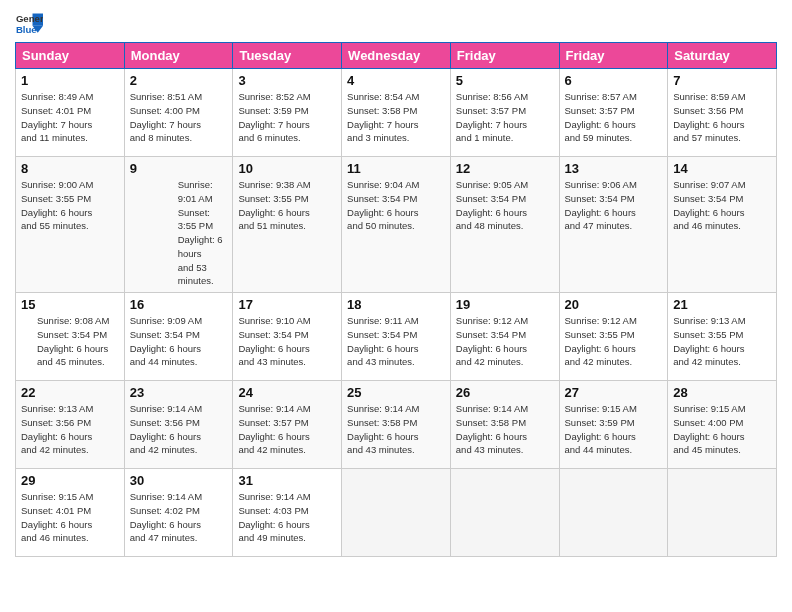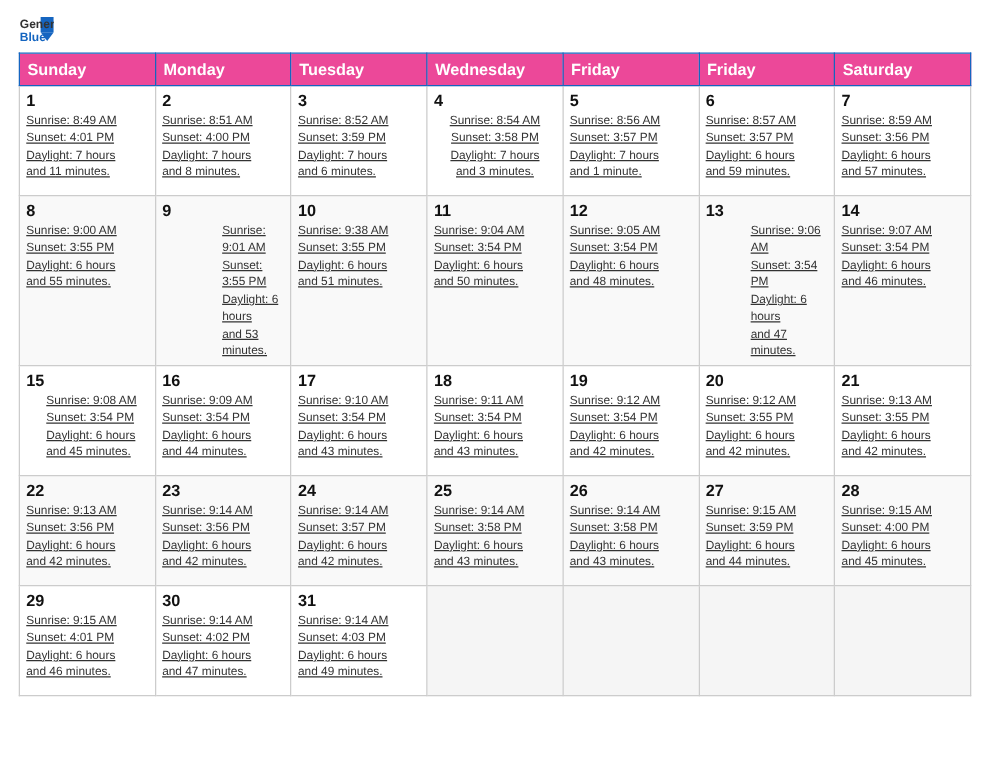--- a/index.html
+++ b/index.html
@@ -74,21 +74,20 @@
       font-size: 13px;
       font-weight: bold;
       color: #111;
       display: block;
       margin-bottom: 2px;
     }
     .day-info {
       font-size: 9.5px;
       line-height: 1.45;
       color: #333;
-      text-decoration: underline;
     }
   </style>
 </head>
 <body>
 
 <div class="container">
   <div class="header-top">
     <div class="logo">
       <svg class="logo-icon" viewBox="0 0 32 32">
         <rect x="0" y="0" width="32" height="32" fill="white"></rect>
@@ -134,21 +133,21 @@
           </td>
           <td>
             <span class="day-num">3</span>
             <div class="day-info" style="white-space: pre-line;">Sunrise: 8:52 AM
 Sunset: 3:59 PM
 Daylight: 7 hours
 and 6 minutes.</div>
           </td>
           <td>
             <span class="day-num">4</span>
-            <div class="day-info" style="white-space: pre-line; text-align: center;">Sunrise: 8:54 AM
+            <div class="day-info" style="white-space: pre-line;">Sunrise: 8:54 AM
 Sunset: 3:58 PM
 Daylight: 7 hours
 and 3 minutes.</div>
           </td>
           <td>
             <span class="day-num">5</span>
             <div class="day-info" style="white-space: pre-line;">Sunrise: 8:56 AM
 Sunset: 3:57 PM
 Daylight: 7 hours
 and 1 minute.</div>
@@ -199,21 +198,21 @@
           </td>
           <td>
             <span class="day-num">12</span>
             <div class="day-info" style="white-space: pre-line;">Sunrise: 9:05 AM
 Sunset: 3:54 PM
 Daylight: 6 hours
 and 48 minutes.</div>
           </td>
           <td>
             <span class="day-num">13</span>
-            <div class="day-info" style="white-space: pre-line; margin-left: 36px;">Sunrise: 9:06 AM
+            <div class="day-info" style="white-space: pre-line;">Sunrise: 9:06 AM
 Sunset: 3:54 PM
 Daylight: 6 hours
 and 47 minutes.</div>
           </td>
           <td>
             <span class="day-num">14</span>
             <div class="day-info" style="white-space: pre-line;">Sunrise: 9:07 AM
 Sunset: 3:54 PM
 Daylight: 6 hours
 and 46 minutes.</div>

